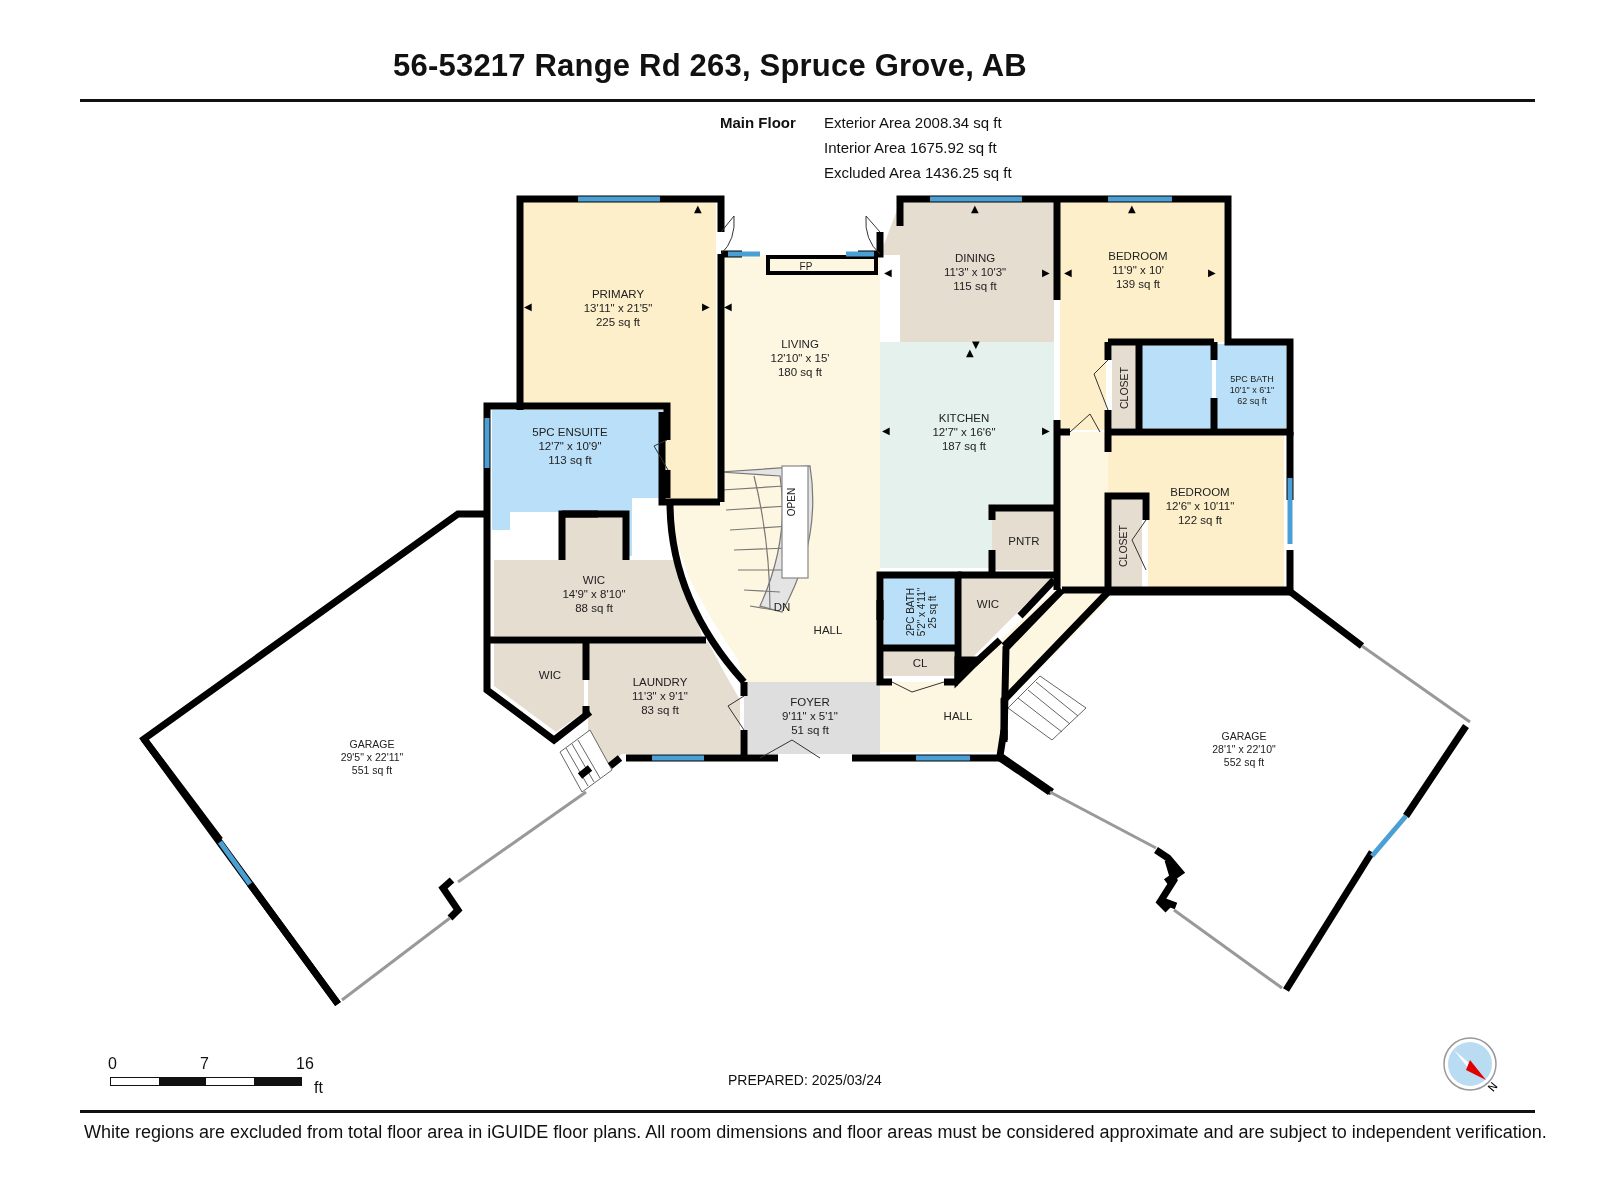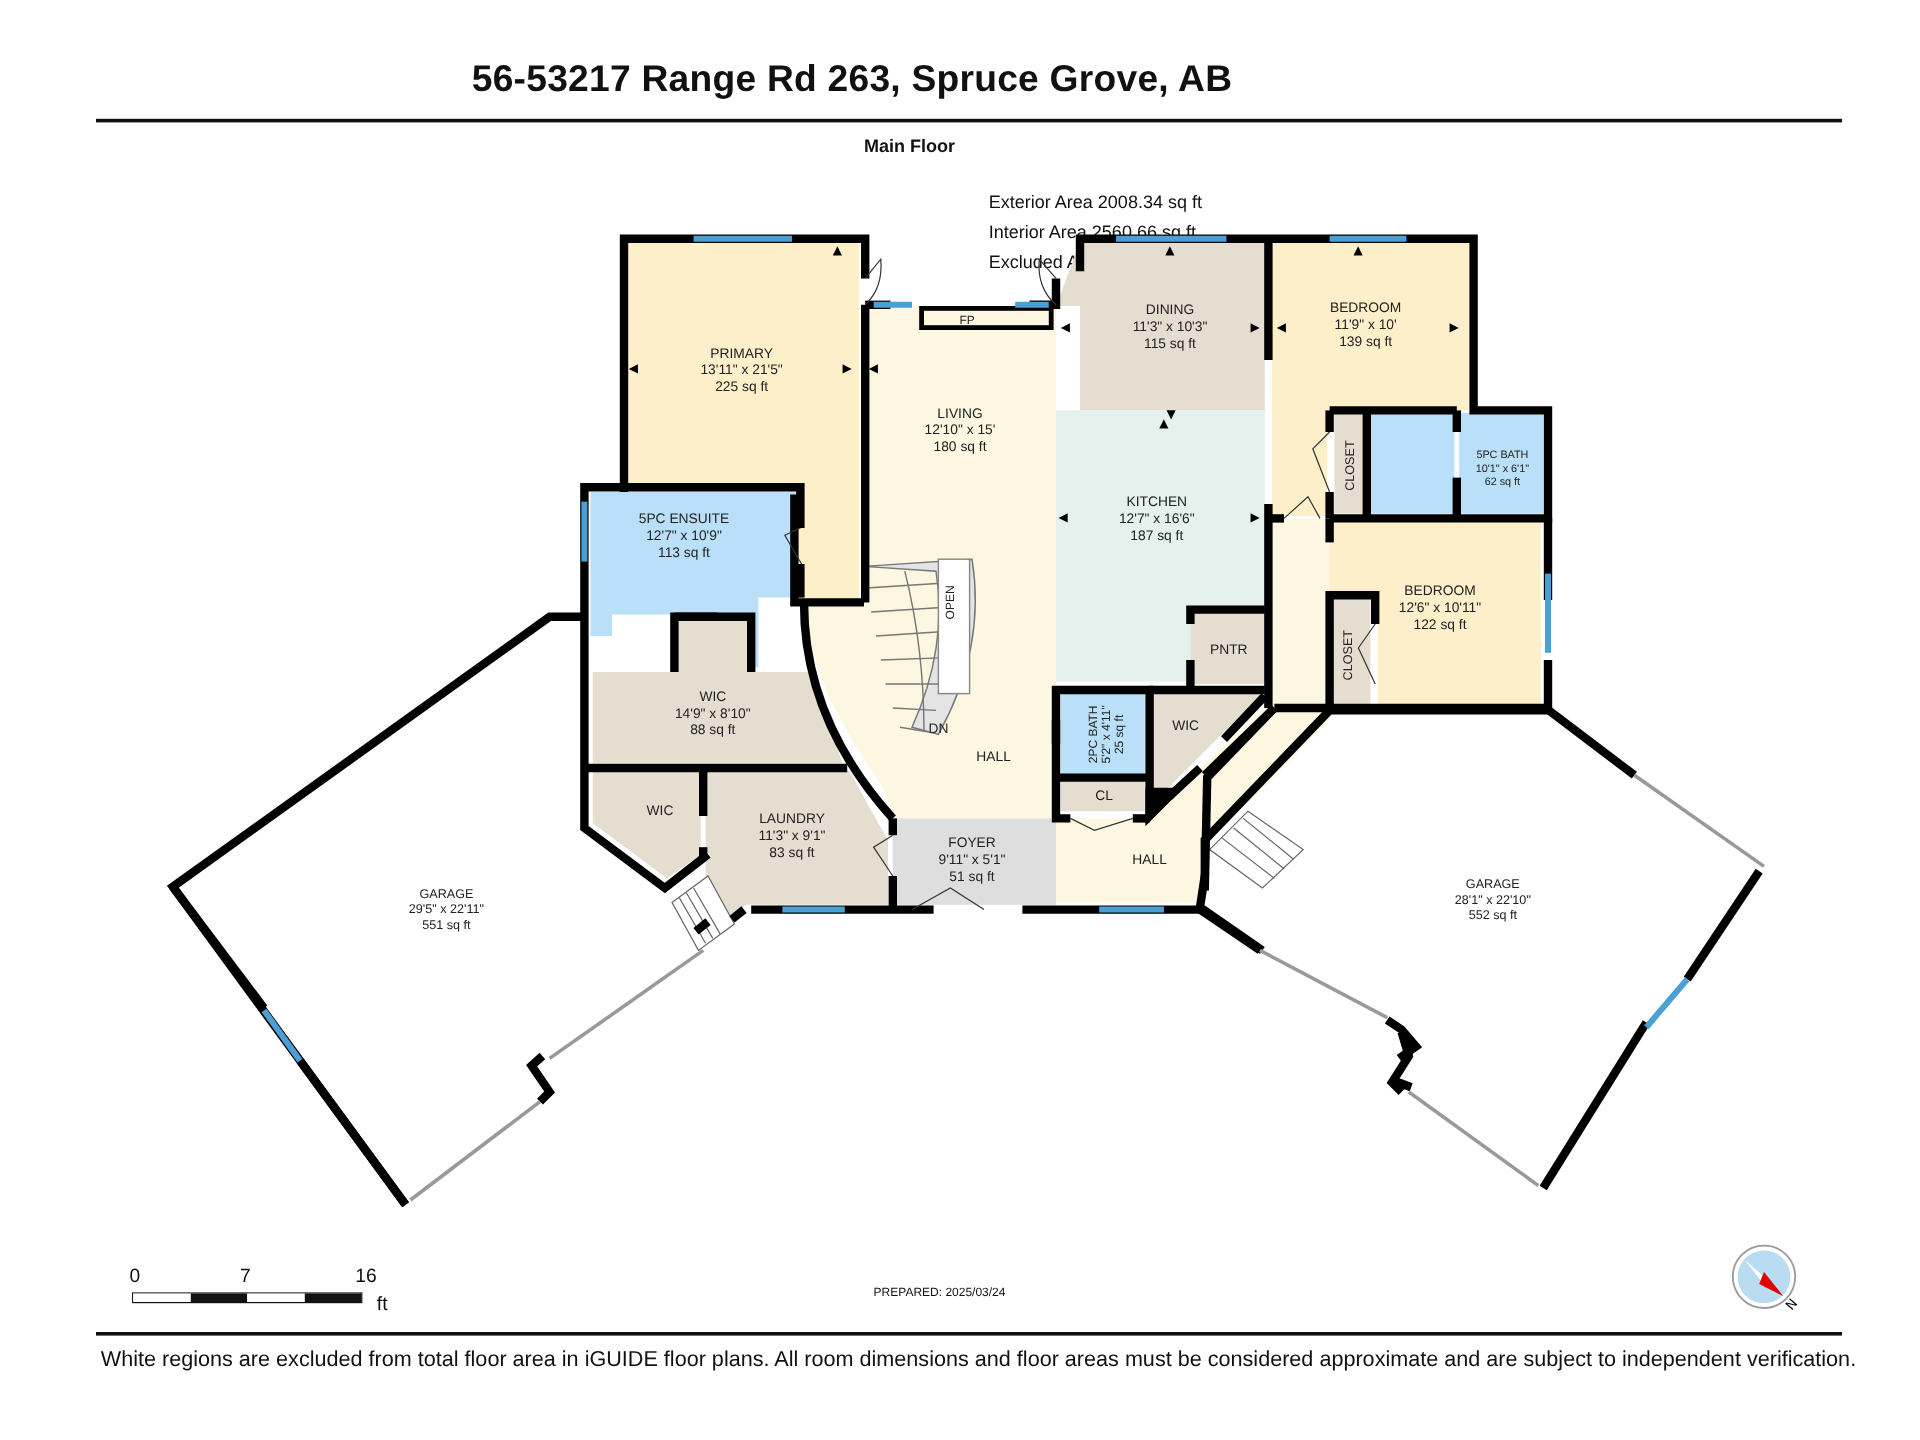--- a/index.html
+++ b/index.html
@@ -1,44 +1,44 @@
 <!DOCTYPE html>
 <html><head>
 <meta charset="utf-8">
 <style>
   html, body { margin: 0; padding: 0; background: #ffffff; }
   body { width: 1600px; height: 1200px; position: relative; overflow: hidden; font-family: "Liberation Sans", sans-serif; color: #111; }
   .title { position: absolute; left: 0; top: 48px; width: 1420px; text-align: center; font-size: 31px; font-weight: bold; letter-spacing: 0.2px; }
   .rule { position: absolute; left: 80px; width: 1455px; height: 3px; background: #111; }
   .area-block { position: absolute; left: 720px; top: 110px; font-size: 15px; line-height: 25px; }
   .area-label { position: absolute; left: 0; top: 0; font-weight: bold; width: 88px; }
-  .area-values { position: absolute; left: 104px; top: 0; white-space: nowrap; margin-top: 46px; }
+  .area-values { position: absolute; left: 104px; top: 0; white-space: nowrap; }
   .plan { position: absolute; left: 0; top: 0; }
   .room-label { font-family: "Liberation Sans", sans-serif; font-size: 11.5px; fill: #222; text-anchor: middle; }
   .scale { position: absolute; left: 110px; top: 1055px; }
   .scale-ticks { position: relative; height: 20px; font-size: 16px; }
   .scale-ticks span { position: absolute; top: 0; }
   .scale-bar { position: absolute; top: 22px; left: 0; width: 190px; height: 7px; border: 1px solid #111; display: flex; }
   .scale-bar div { flex: 1; }
   .scale-unit { position: absolute; left: 204px; top: 24px; font-size: 16px; }
-  .prepared { position: absolute; left: 728px; top: 1072px; font-size: 10px; }
+  .prepared { position: absolute; left: 728px; top: 1072px; font-size: 14px; }
   .compass { position: absolute; left: 1442px; top: 1036px; width: 60px; height: 60px; }
   .disclaimer { position: absolute; left: 84px; top: 1122px; font-size: 18px; }
 </style>
 </head>
 <body>
 
 <div class="title">56-53217 Range Rd 263, Spruce Grove, AB</div>
 <div class="rule" style="top:99px"></div>
 
 <div class="area-block">
   <div class="area-label">Main Floor</div>
   <div class="area-values">
     <div>Exterior Area 2008.34 sq ft</div>
-    <div>Interior Area 2560.66 sq ft</div>
+    <div>Interior Area 1675.92 sq ft</div>
     <div>Excluded Area 1436.25 sq ft</div>
   </div>
 </div>
 
 <svg class="plan" width="1600" height="1200" viewBox="0 0 1600 1200">
 
   <g>
 
     <polygon points="520,202 716,202 716,500 662,500 662,410 520,410" fill="#fcefc9"></polygon>
 

